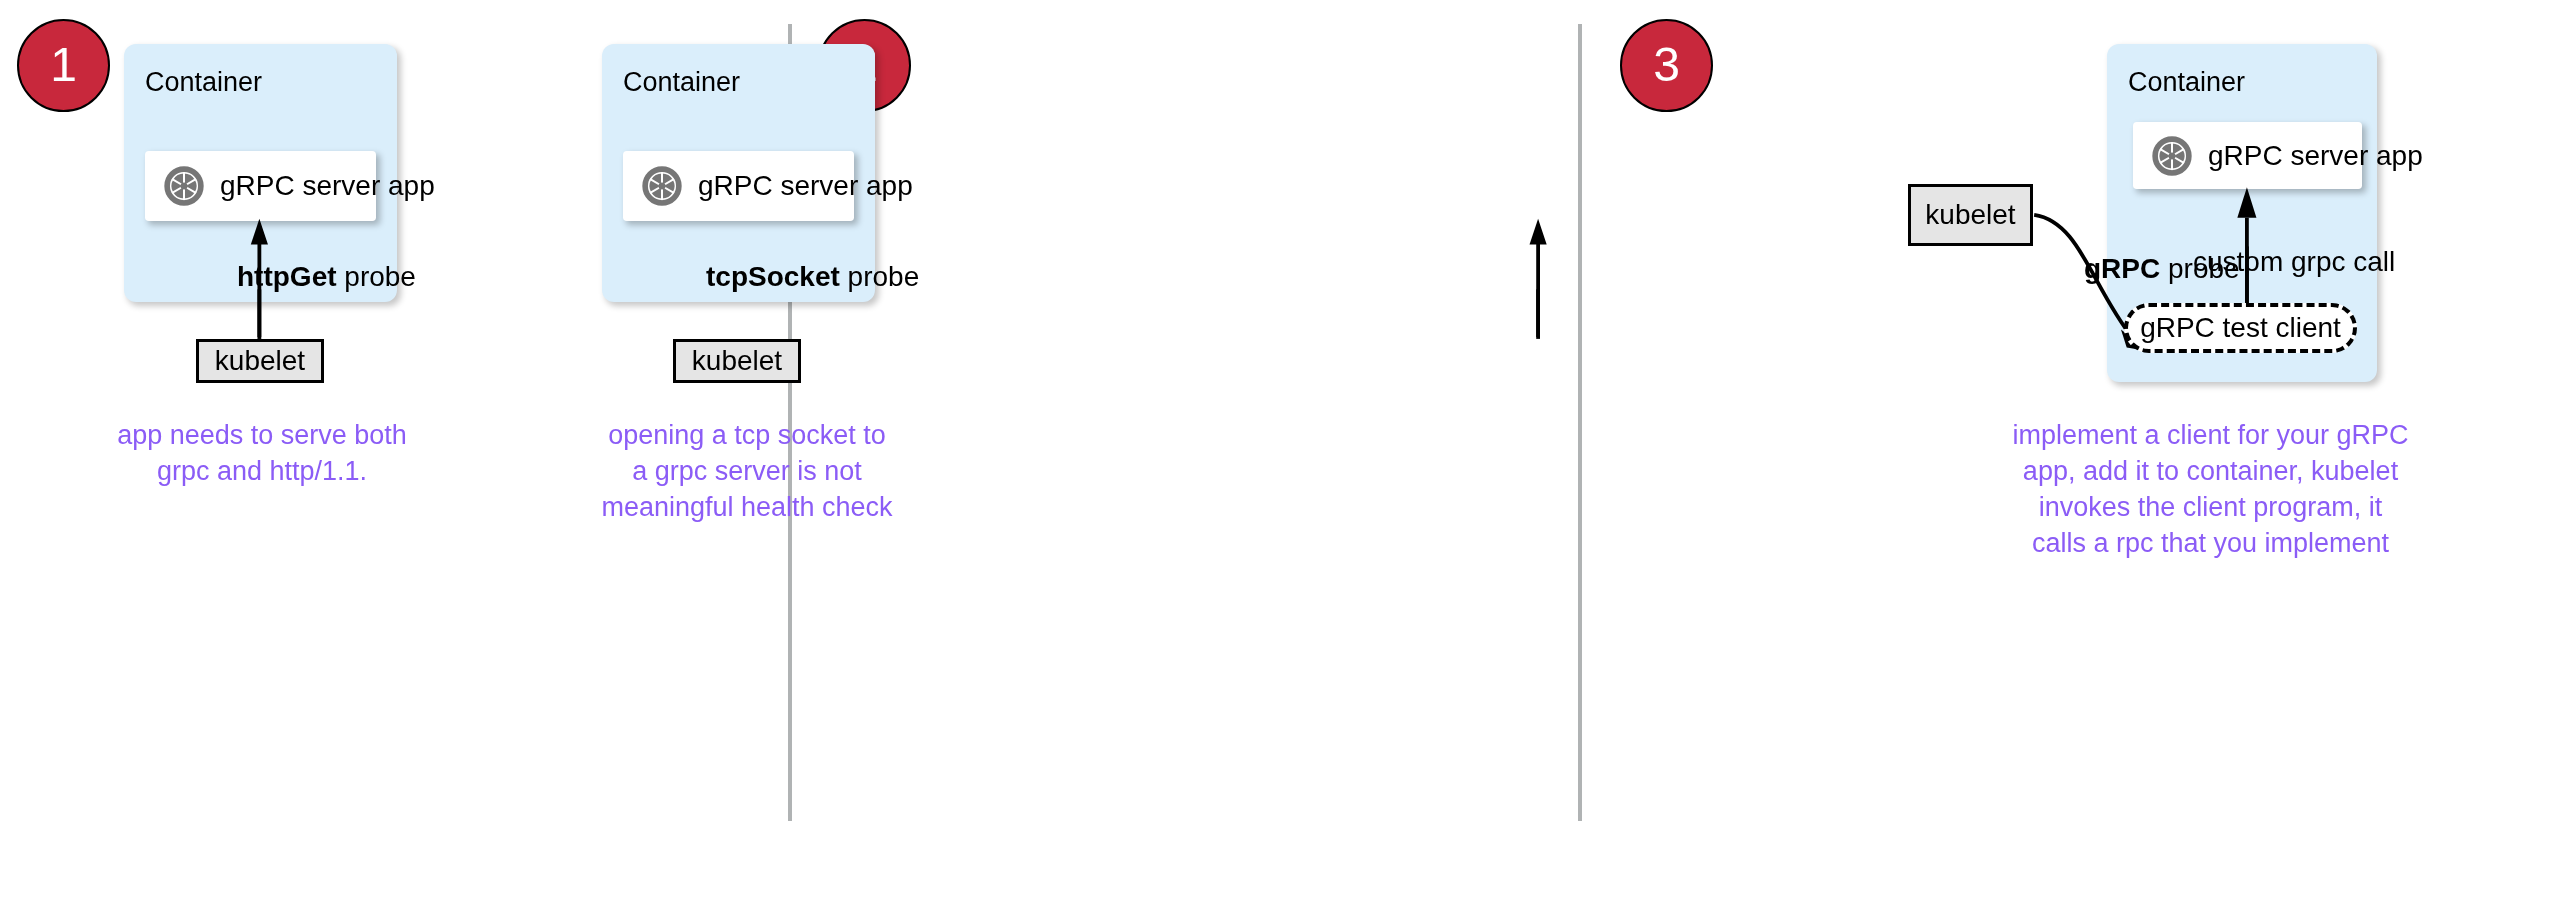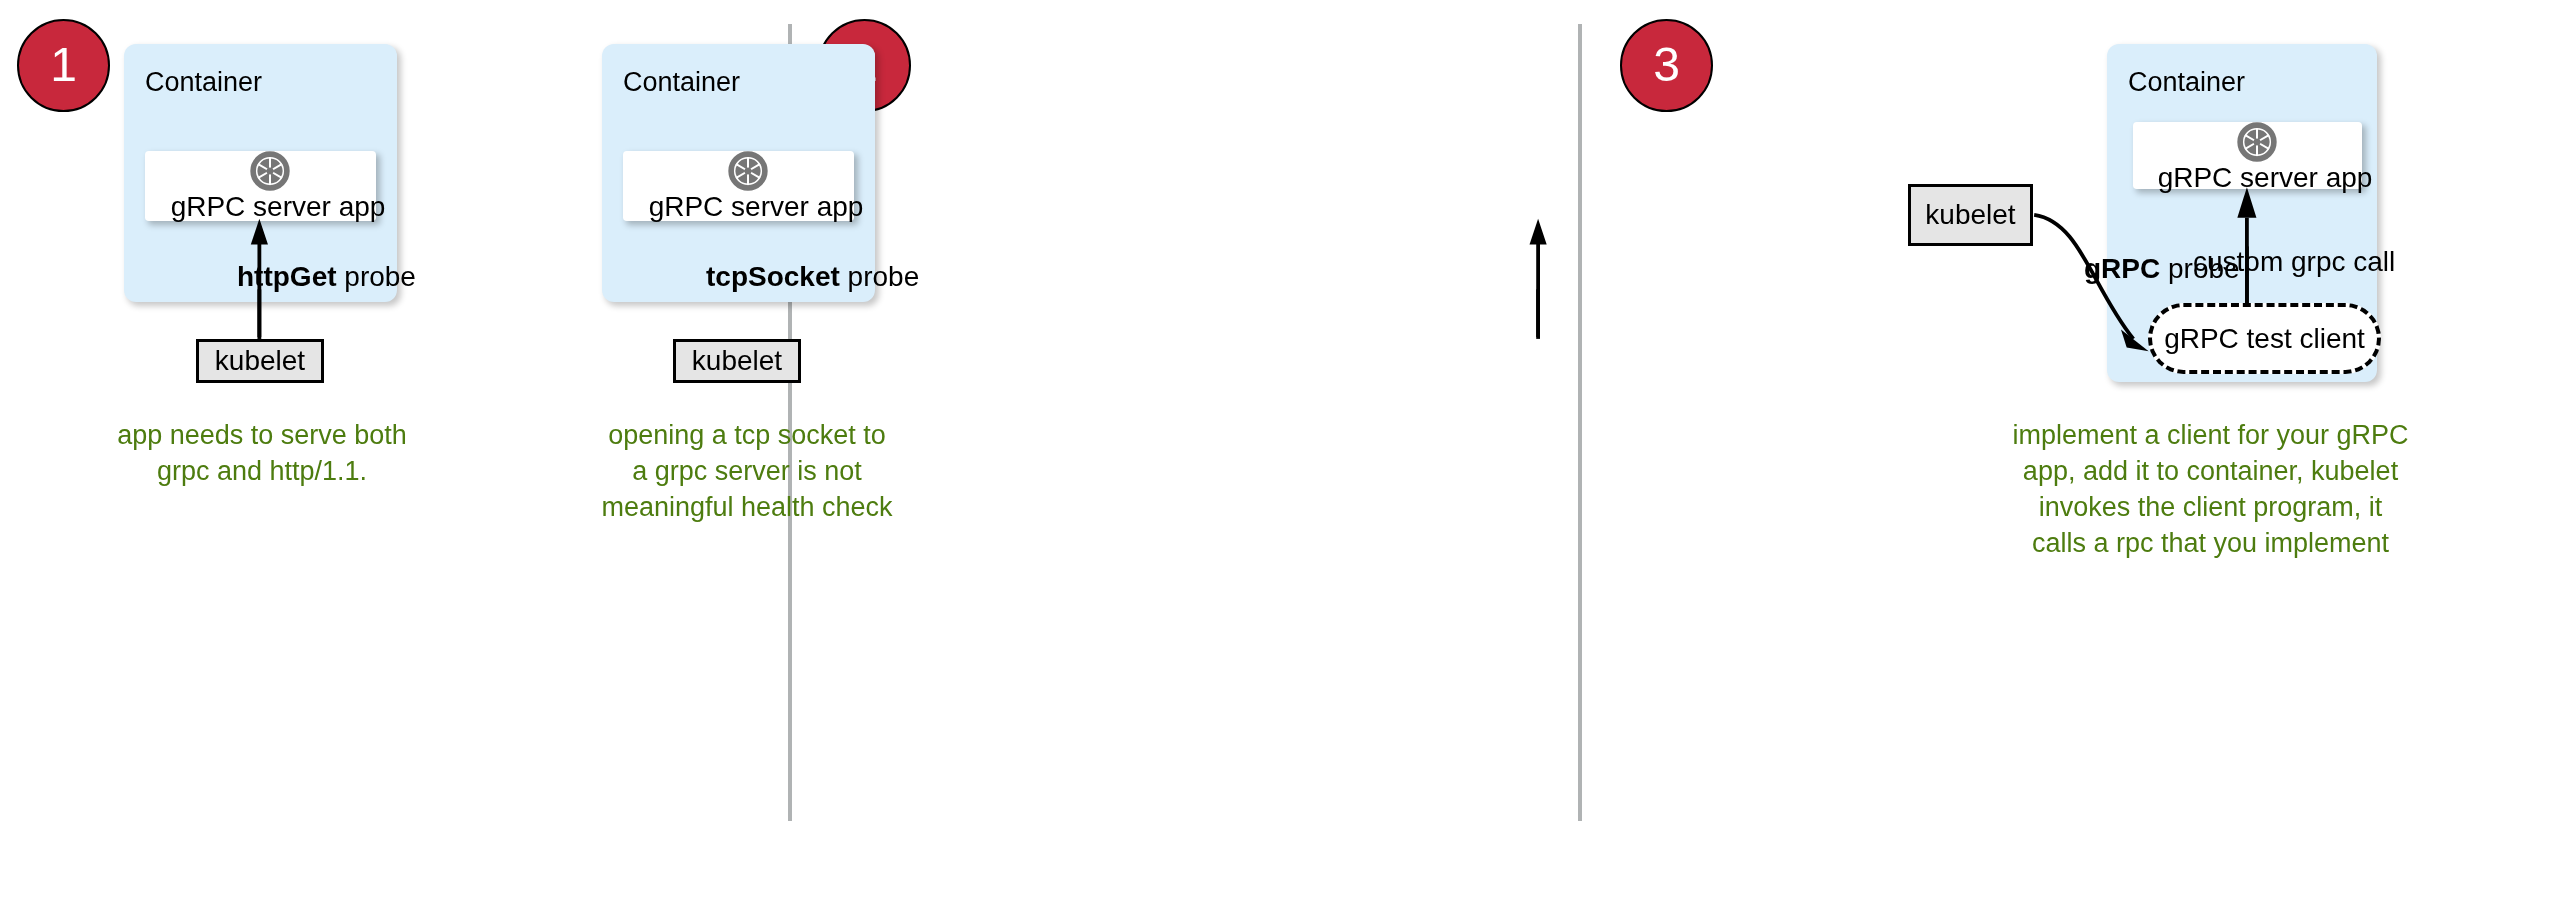--- a/index.html
+++ b/index.html
@@ -77,21 +77,20 @@
   
   .app-card {
     position: absolute;
     background: #ffffff;
     border-radius: 3.8px;
     box-shadow: 3.8px 3.8px 6.7px rgba(0,0,0,0.25);
     display: flex;
     align-items: center;
     padding-left: 19px;
     box-sizing: border-box;
-    flex-direction: column;
   }
   .app-card .app-label {
     font-size: 28px;
     margin-left: 16px;
     white-space: nowrap;
   }
   .grpc-icon { flex: 0 0 auto; display: block; }
 
   
   .kubelet-box {
@@ -130,21 +129,21 @@
     margin-left: 40px;
   }
   .edge-label .strong { font-weight: bold; }
 
   
   .caption {
     position: absolute;
     text-align: center;
     font-size: 27px;
     line-height: 1.33;
-    color: #4d7c0f;
+    color: #8b5cf6;
   }
 </style>
 </head>
 <body>
 
 <div class="stage">
 
   <div class="divider" id="divider-1"></div>
   <div class="divider" id="divider-2"></div>
 
@@ -291,21 +290,21 @@
       <polygon points="675,196 665,228 685,228" fill="#000000"></polygon>
       <line x1="675" y1="258" x2="675" y2="320" stroke="#000000" stroke-width="4"></line>
     </svg>
 
     <div class="edge-label" style="left:441px; top:253px;">
       <span class="strong">gRPC</span><span> probe</span>
     </div>
 
     <div class="edge-label" style="left:550px; top:246px;">custom grpc call</div>
 
-    <div class="dashed-pill" style="left:545px; top:303px; width:233px; height:71px;">
+    <div class="dashed-pill" style="left:521px; top:303px; width:233px; height:50px;">
       <span>gRPC test client</span>
     </div>
 
     <div class="caption" style="left:406px; top:418px; width:403px;">implement a client for your gRPC app, add it to container, kubelet invokes the client program, it calls a rpc that you implement</div>
   </div>
 
 </div>
 
 
 </body></html>

